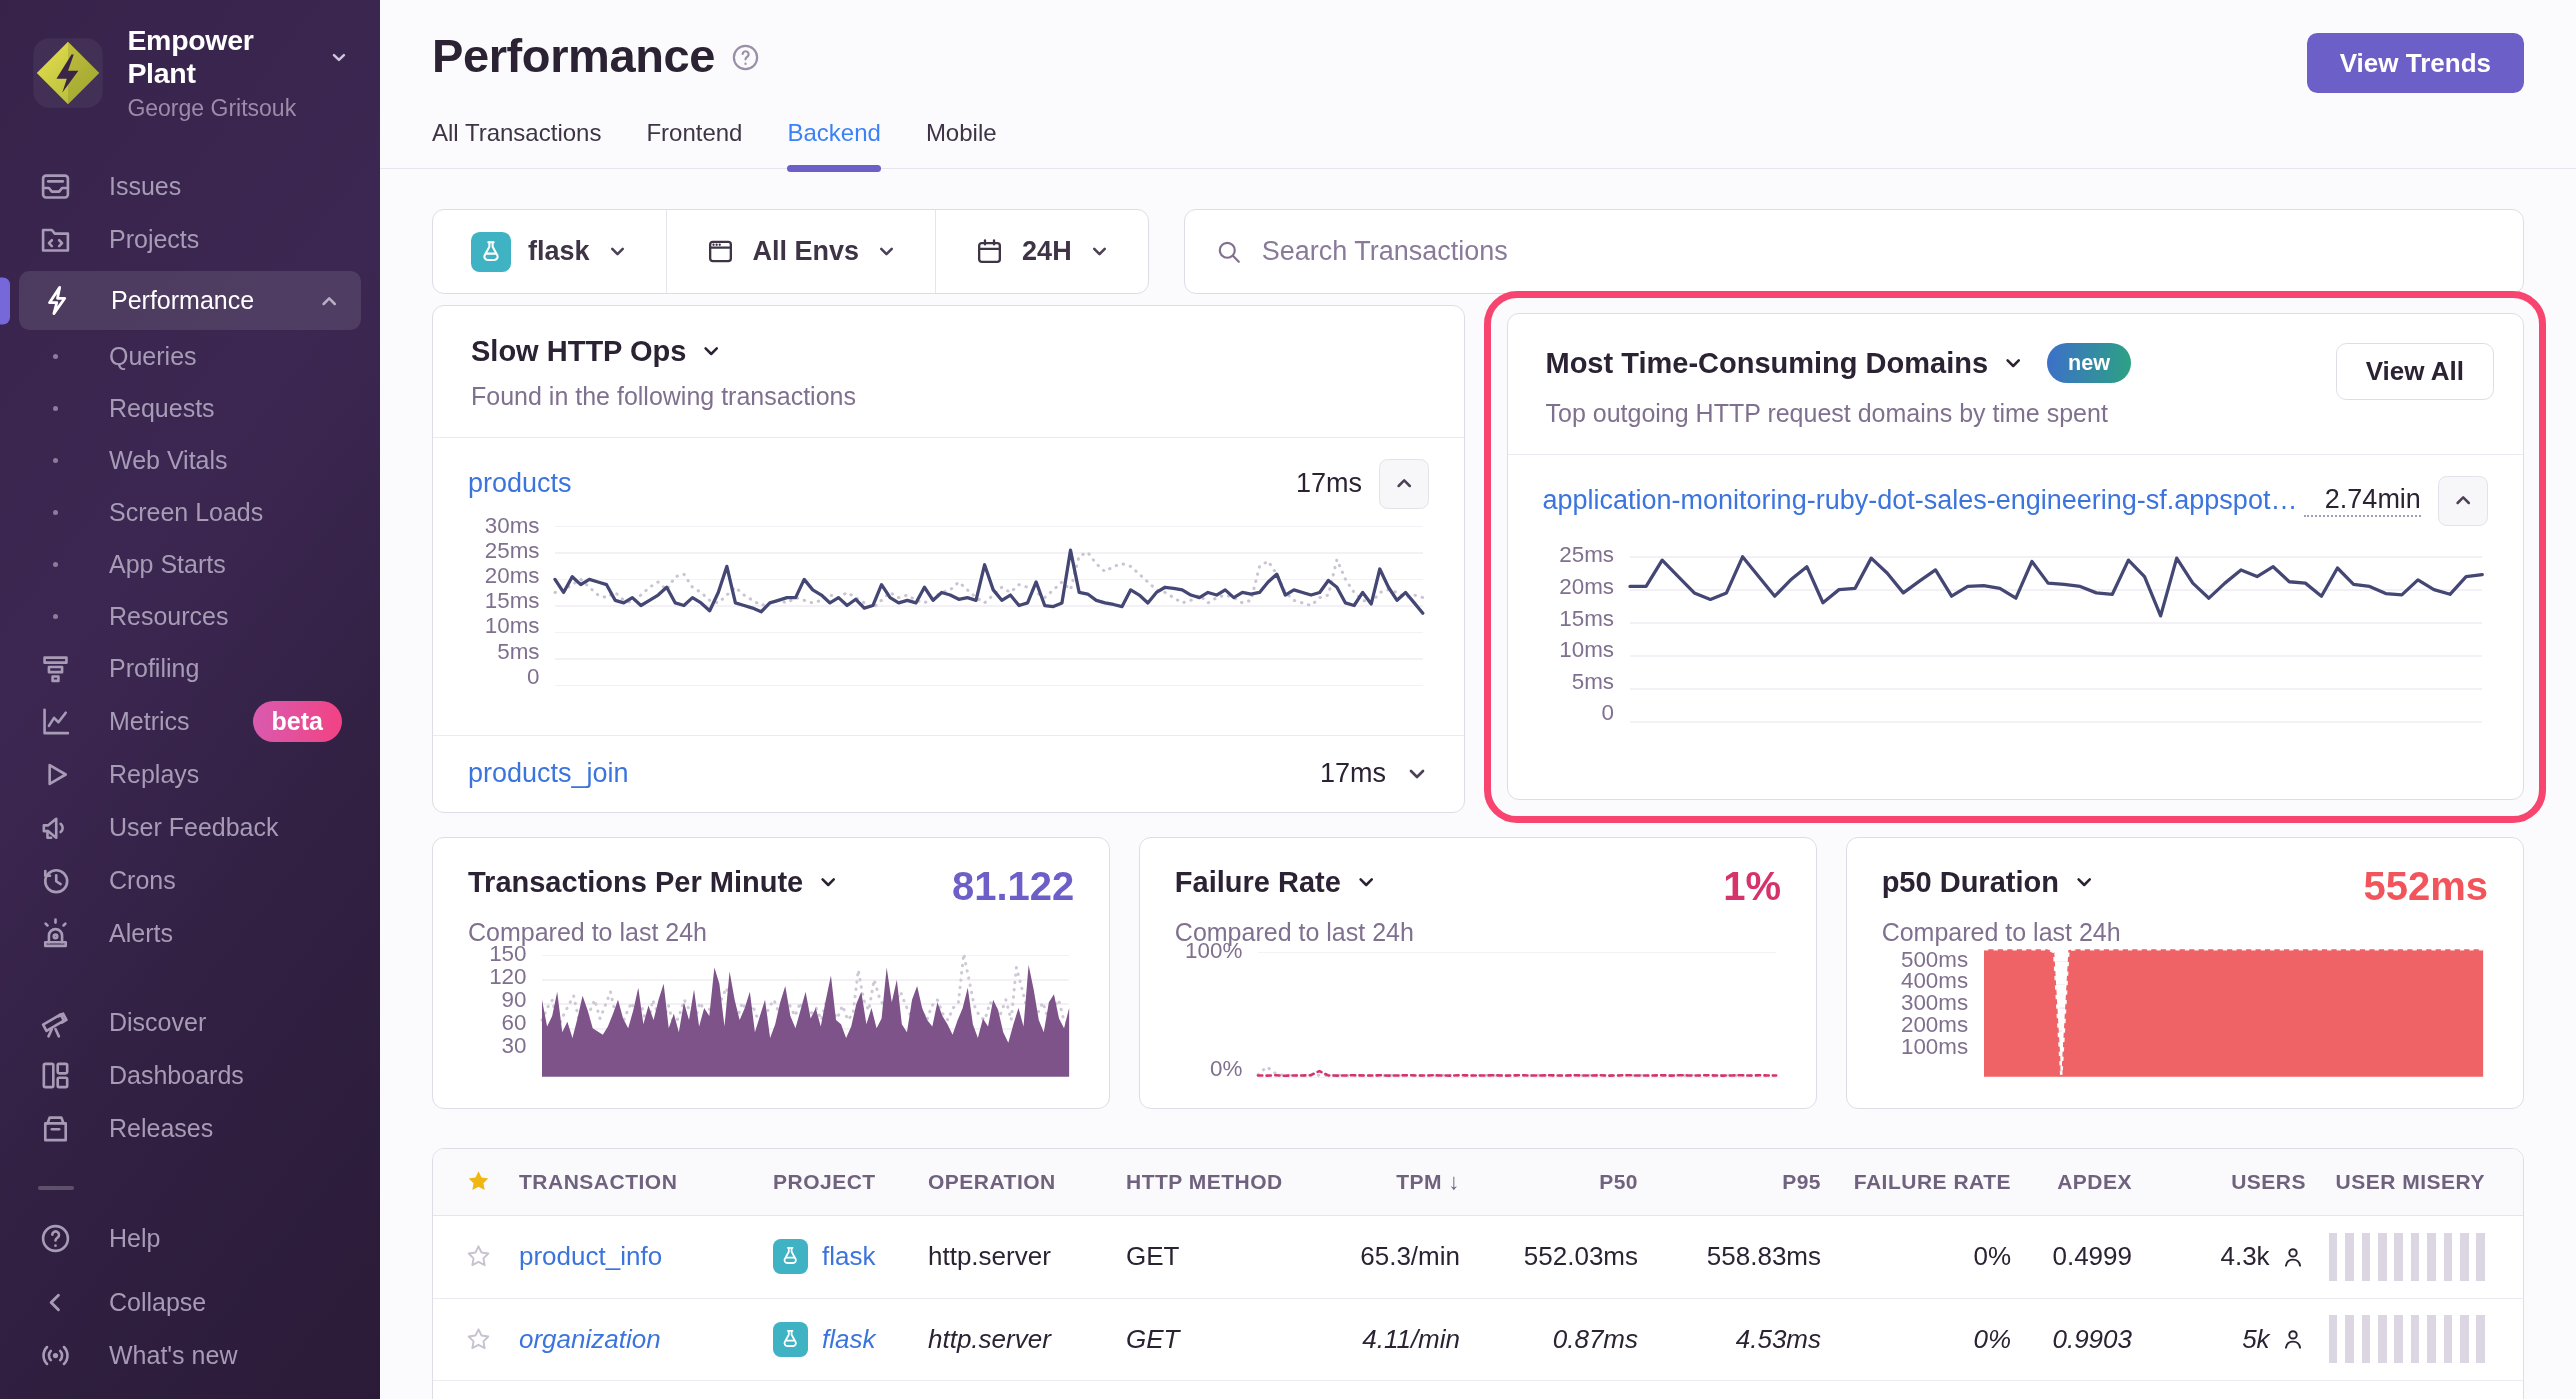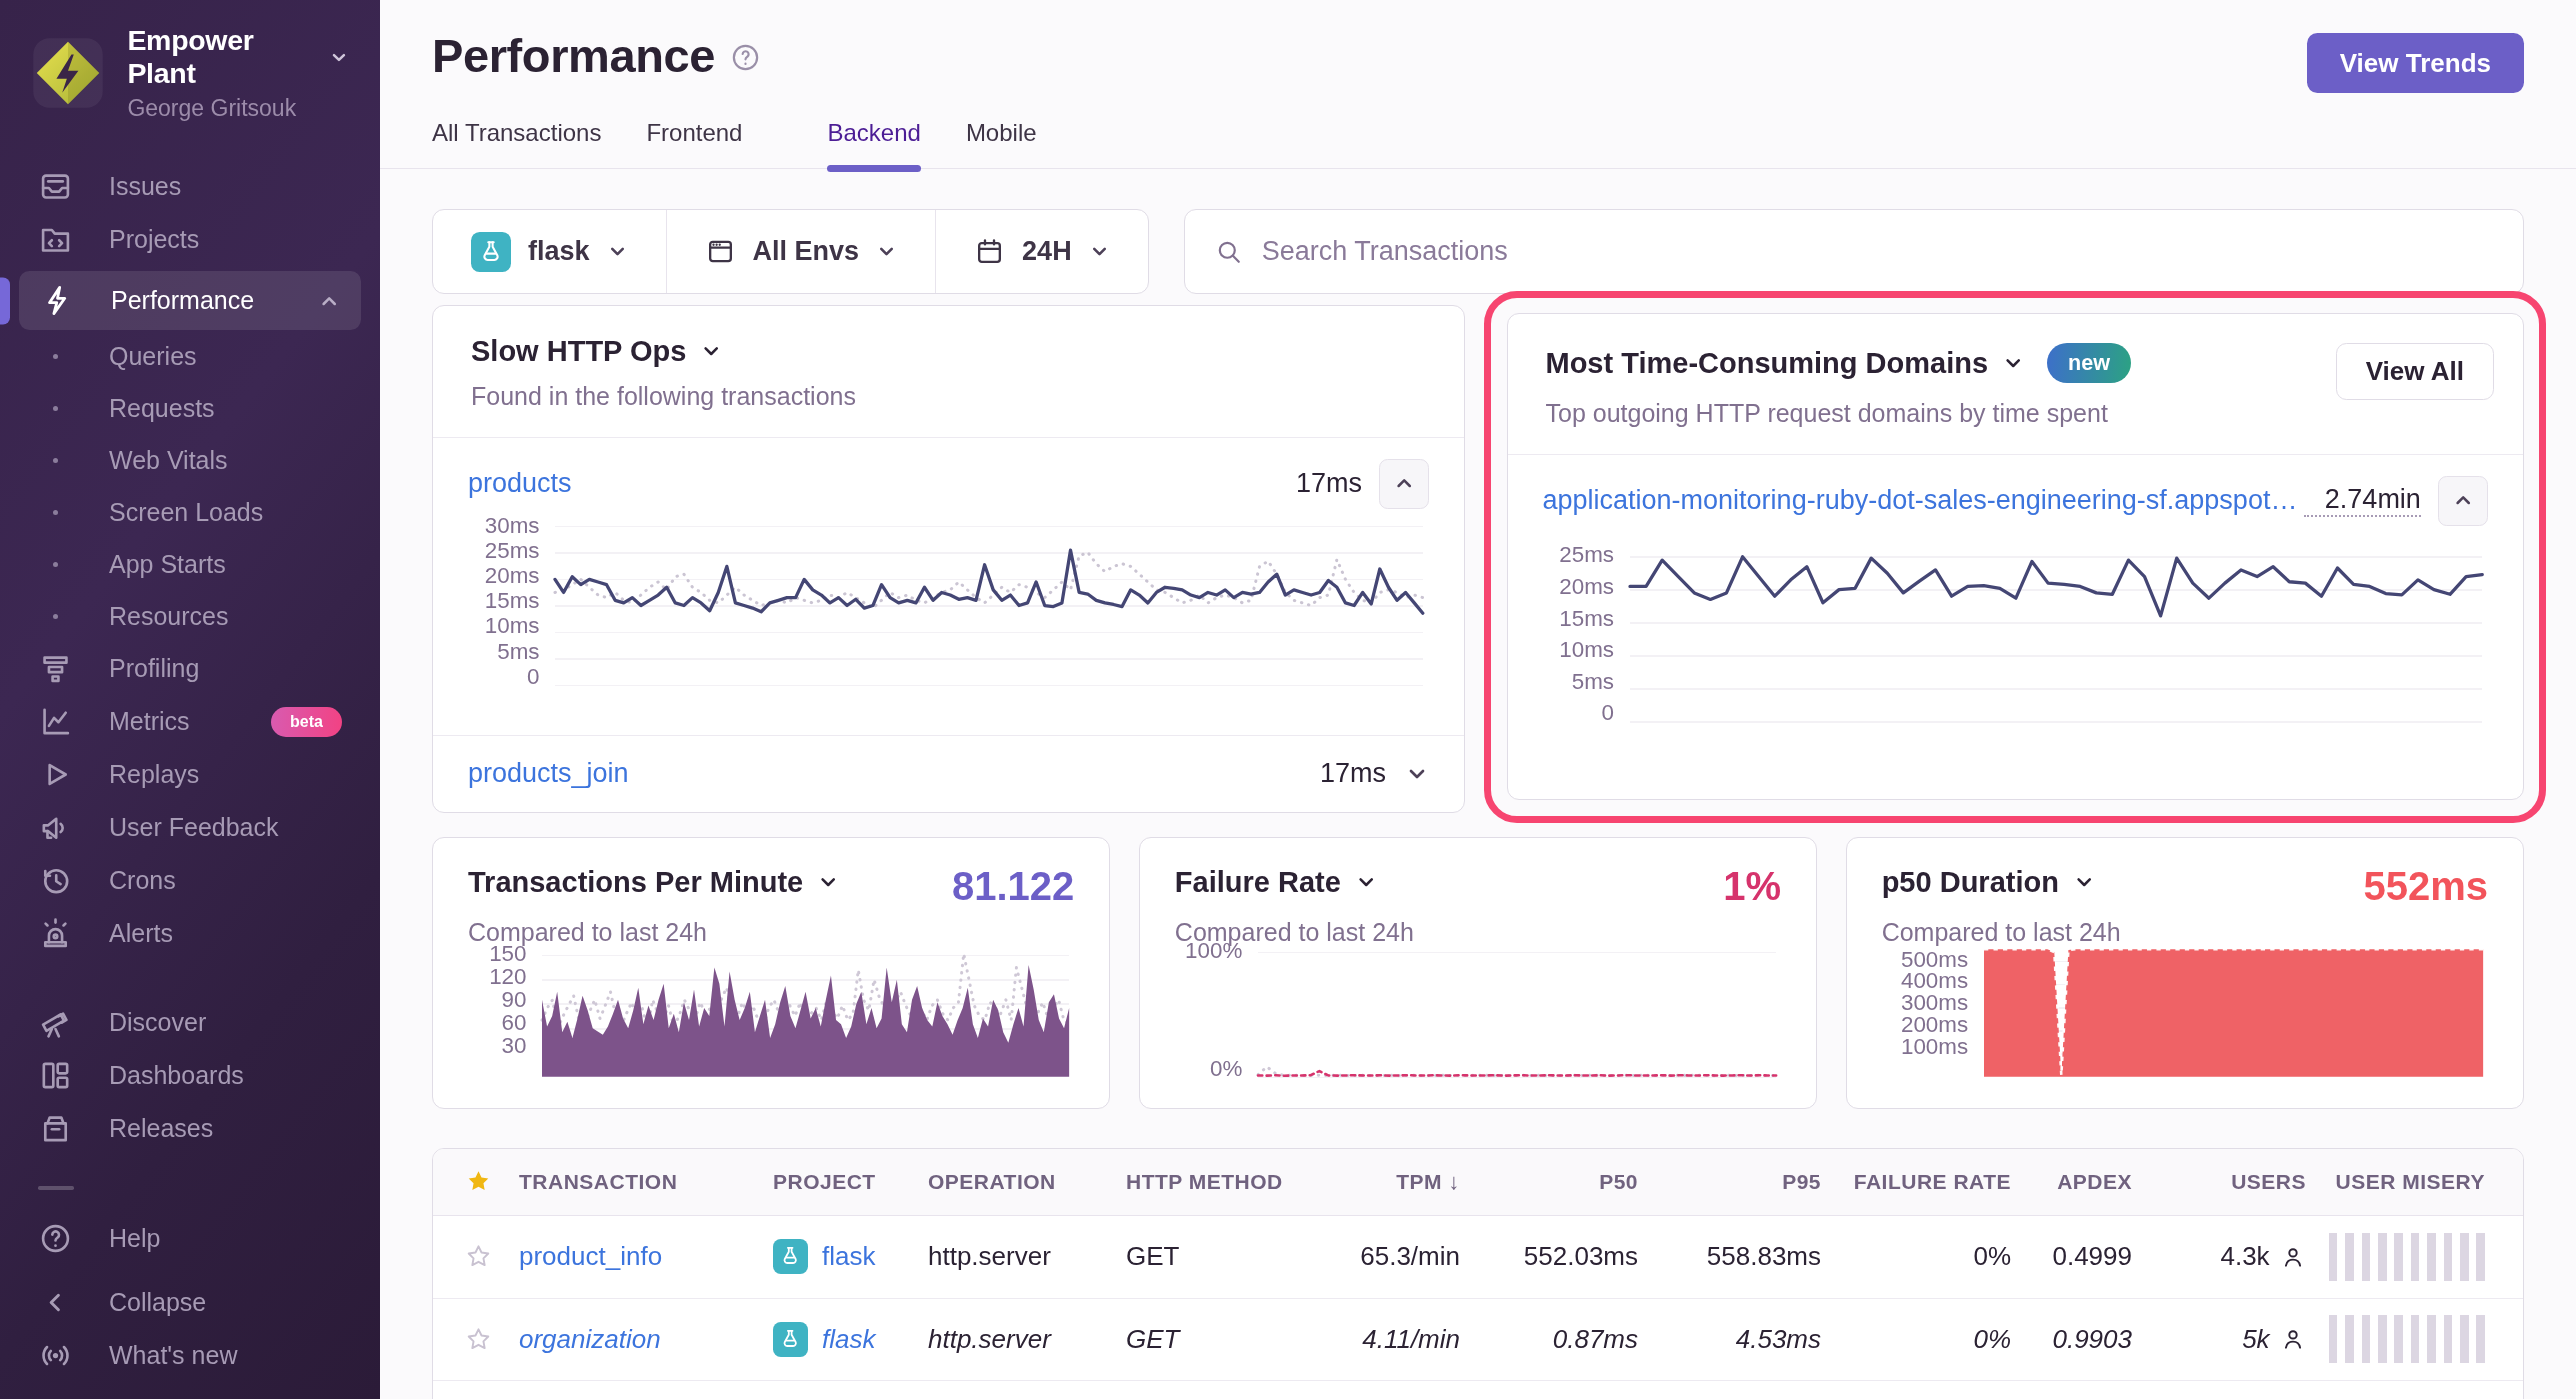--- a/index.html
+++ b/index.html
@@ -16,35 +16,35 @@
   .org-user { color: #9c8caa; font-size: 23px; margin-top: 5.2px; }
   nav { flex: 1; display: flex; flex-direction: column; overflow: hidden; }
   .nav-item { display: flex; align-items: center; gap: 36px; height: 53px; padding: 0 38px; color: #a79bb5; font-size: 25px; cursor: pointer; flex: none; }
   .nav-item .ic { width: 35px; height: 35px; flex: none; }
   .nav-item.active-row { margin: 5.2px 19px 0; background: rgba(255,255,255,0.10); border-radius: 10.4px; height: 59px; padding: 0 21px; color: #ffffff; position: relative; }
   .active-indicator { position: absolute; left: -19px; top: 50%; transform: translateY(-50%); width: 9.5px; height: 47px; background: #7668d8; border-radius: 0 7px 7px 0; }
   .nav-sub { display: flex; align-items: center; gap: 36px; height: 52px; padding: 0 38px; color: #a79bb5; font-size: 25px; cursor: pointer; flex: none; }
   .bullet-wrap { width: 35px; display: flex; justify-content: center; flex: none; }
   .bullet { width: 5.2px; height: 5.2px; border-radius: 50%; background: #8b7d9c; }
   .chev-up-side { margin-left: auto; width: 22.4px; height: 22.4px; color: #b9aec6; }
-  .badge-beta { margin-left: auto; background: linear-gradient(95deg, #d85bb0, #f24283); color: #fff; font-size: 16px; font-weight: bold; padding: 6px 19px; border-radius: 21px; }
+  .badge-beta { margin-left: auto; background: linear-gradient(95deg, #d85bb0, #f24283); color: #fff; font-size: 25px; font-weight: bold; padding: 6px 19px; border-radius: 21px; }
   .nav-gap { height: 36px; flex: none; }
   .nav-divider { width: 36px; height: 3.5px; background: rgba(255,255,255,0.22); border-radius: 1.7px; margin: 31px 0 22.4px 38px; flex: none; }
   .nav-collapse { margin-top: auto; }
 
   
   main { flex: 1; padding: 0 52px; display: flex; flex-direction: column; min-width: 0; }
   .title-row { display: flex; align-items: flex-start; padding-top: 28px; }
   h1 { font-size: 47px; font-weight: bold; color: #2b2233; letter-spacing: -0.4px; }
   .help-circ { width: 31px; height: 31px; margin: 14px 0 0 15.5px; color: #9a8fa8; }
   .btn-primary { margin-left: auto; margin-top: 5.2px; background: #6C5FC7; color: #fff; border: none; font-family: inherit;
     font-size: 26px; font-weight: bold; height: 60px; padding: 0 33px; border-radius: 10.4px; cursor: pointer; }
   .tabs-strip { margin: 26px -52px 0; padding: 0 52px; border-bottom: 1.7px solid #e8e4ed; display: flex; gap: 45px; }
   .tab { font-size: 24px; color: #3e3446; padding-bottom: 21px; position: relative; cursor: pointer; }
-  .tab.active { color: #4c1d95; margin-left: 40px; }
+  .tab.active { color: #3b82f6; }
   .tab.active::after { content: ""; position: absolute; left: 0; right: 0; bottom: -3.5px; height: 7px; background: #6C5FC7; border-radius: 3.5px; }
 
   
   .filter-row { margin-top: 40px; display: flex; gap: 35px; height: 85px; flex: none; }
   .filter-group { display: flex; background: #fff; border: 1.7px solid #e0dce6; border-radius: 12px; overflow: hidden; }
   .filter-btn { display: flex; align-items: center; gap: 17px; padding: 0 38px; font-size: 27px; font-weight: 600; color: #3e3446; cursor: pointer; }
   .filter-btn + .filter-btn { border-left: 1.7px solid #e8e4ed; }
   .proj-chip { width: 40px; height: 40px; border-radius: 8.6px; background: #3fb3c3; display: flex; align-items: center; justify-content: center; flex: none; }
   .proj-chip .ic { width: 26px; height: 26px; color: #fff; }
   .f-ic { width: 31px; height: 31px; color: #3e3446; }

